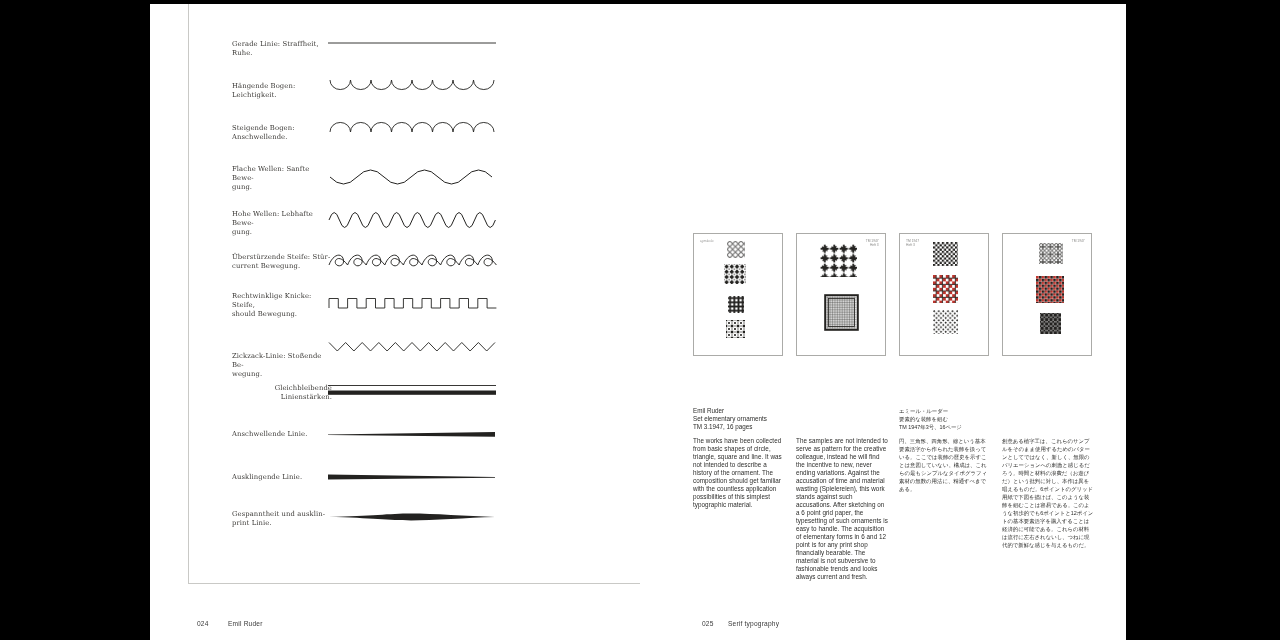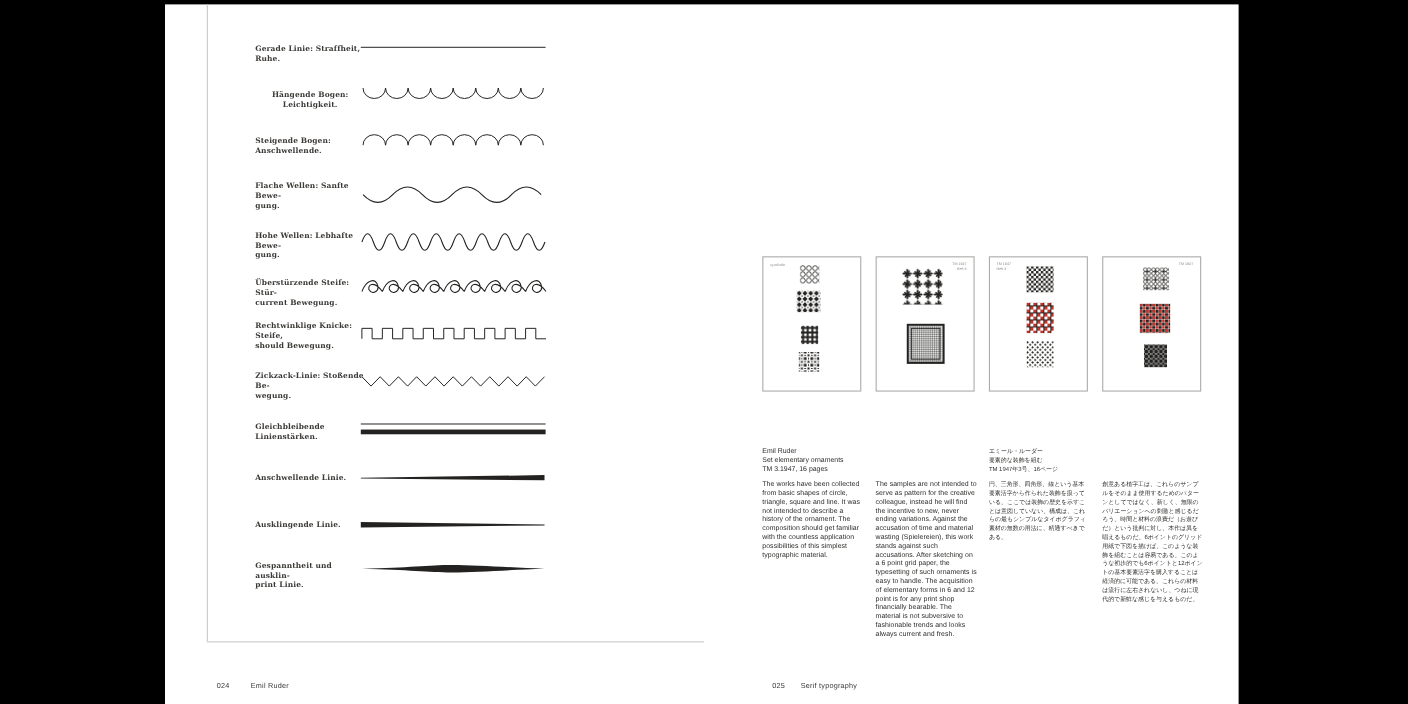--- a/index.html
+++ b/index.html
@@ -11,21 +11,21 @@
   .spread{
     position:absolute;left:150px;top:4px;width:976px;height:636px;
     background:#ffffff;
   }
   
   .page-edge-v{position:absolute;left:38px;top:0;width:1px;height:579px;background:#c9c9c6;}
   .page-edge-h{position:absolute;left:38px;top:579px;width:452px;height:1px;background:#c9c9c6;}
   .ex-label{
     position:absolute;left:82px;width:100px;
     font-family:"DejaVu Serif", serif;
-    font-size:6.8px;line-height:9px;color:#3c3a37;letter-spacing:0.1px;font-weight:bold;
+    font-size:6.8px;line-height:9px;color:#3c3a37;letter-spacing:0.1px;
   }
   .ex-pattern{position:absolute;left:177px;width:170px;height:26px;}
   .footer{
     position:absolute;top:616px;font-size:6.6px;color:#3a3a3a;letter-spacing:0.2px;
   }
   .footer .num{position:absolute;left:0;top:0;}
   .footer .lab{position:absolute;top:0;white-space:nowrap;}
   
   .card{
     position:absolute;width:90px;height:123px;background:#fff;
@@ -55,21 +55,21 @@
   <div>
     <div class="page-edge-v"></div>
     <div class="page-edge-h"></div>
     <div id="exercise-list">
         <div class="ex-label" style="top: 36px;">
           <div>Gerade Linie: Straffheit, Ruhe.</div>
         </div>
         <div class="ex-pattern" style="top: 26px;"><svg width="170" height="26" viewBox="0 0 170 26">
             <path d="M1,13 H169" stroke="#232220" fill="none" stroke-width="0.9"></path>
           </svg></div>
-        <div class="ex-label" style="top: 78px; text-align: center;">
+        <div class="ex-label" style="top: 78px;">
           <div>Hängende Bogen: Leichtigkeit.</div>
         </div>
         <div class="ex-pattern" style="top: 68px;"><svg width="170" height="26" viewBox="0 0 170 26">
             <path d="M3,8 a10.2,9.5 0 0 0 20.5,0 a10.2,9.5 0 0 0 20.5,0 a10.2,9.5 0 0 0 20.5,0 a10.2,9.5 0 0 0 20.5,0 a10.2,9.5 0 0 0 20.5,0 a10.2,9.5 0 0 0 20.5,0 a10.2,9.5 0 0 0 20.5,0 a10.2,9.5 0 0 0 20.5,0" stroke="#232220" fill="none" stroke-width="0.9"></path>
           </svg></div>
         <div class="ex-label" style="top: 120px;">
           <div>Steigende Bogen: Anschwellende.</div>
         </div>
         <div class="ex-pattern" style="top: 111px;"><svg width="170" height="26" viewBox="0 0 170 26">
             <path d="M3,17 a10.2,9.5 0 0 1 20.5,0 a10.2,9.5 0 0 1 20.5,0 a10.2,9.5 0 0 1 20.5,0 a10.2,9.5 0 0 1 20.5,0 a10.2,9.5 0 0 1 20.5,0 a10.2,9.5 0 0 1 20.5,0 a10.2,9.5 0 0 1 20.5,0 a10.2,9.5 0 0 1 20.5,0" stroke="#232220" fill="none" stroke-width="0.9"></path>
@@ -95,28 +95,28 @@
         <div class="ex-pattern" style="top: 245px;"><svg width="170" height="26" viewBox="0 0 170 26">
             <path d="M2,16 c4,-11 13,-13 14.5,-5 c1,5.5 -5.5,8 -8,3.5 c-1.5,-4 4,-9.5 12.1,1.5 M20.6,16 c4,-11 13,-13 14.5,-5 c1,5.5 -5.5,8 -8,3.5 c-1.5,-4 4,-9.5 12.1,1.5 M39.2,16 c4,-11 13,-13 14.5,-5 c1,5.5 -5.5,8 -8,3.5 c-1.5,-4 4,-9.5 12.1,1.5 M57.800000000000004,16 c4,-11 13,-13 14.5,-5 c1,5.5 -5.5,8 -8,3.5 c-1.5,-4 4,-9.5 12.1,1.5 M76.4,16 c4,-11 13,-13 14.5,-5 c1,5.5 -5.5,8 -8,3.5 c-1.5,-4 4,-9.5 12.1,1.5 M95,16 c4,-11 13,-13 14.5,-5 c1,5.5 -5.5,8 -8,3.5 c-1.5,-4 4,-9.5 12.1,1.5 M113.60000000000001,16 c4,-11 13,-13 14.5,-5 c1,5.5 -5.5,8 -8,3.5 c-1.5,-4 4,-9.5 12.1,1.5 M132.20000000000002,16 c4,-11 13,-13 14.5,-5 c1,5.5 -5.5,8 -8,3.5 c-1.5,-4 4,-9.5 12.1,1.5 M150.8,16 c4,-11 13,-13 14.5,-5 c1,5.5 -5.5,8 -8,3.5 c-1.5,-4 4,-9.5 12.1,1.5 " stroke="#232220" fill="none" stroke-width="0.95"></path>
           </svg></div>
         <div class="ex-label" style="top: 288px;">
           <div>Rechtwinklige Knicke: Steife,</div>
           <div>should Bewegung.</div>
         </div>
         <div class="ex-pattern" style="top: 286px;"><svg width="170" height="26" viewBox="0 0 170 26">
             <path d="M2,18 v-9.5 h9.3 v9.5 h9.3 v-9.5 h9.3 v9.5 h9.3 v-9.5 h9.3 v9.5 h9.3 v-9.5 h9.3 v9.5 h9.3 v-9.5 h9.3 v9.5 h9.3 v-9.5 h9.3 v9.5 h9.3 v-9.5 h9.3 v9.5 h9.3 v-9.5 h9.3 v9.5 h9.3 v-9.5 h9.3 v9.5 h9.3" stroke="#232220" fill="none" stroke-width="0.9"></path>
           </svg></div>
-        <div class="ex-label" style="top: 334px;">
+        <div class="ex-label" style="top: 348px;">
           <div>Zickzack-Linie: Stoßende Be-</div>
           <div>wegung.</div>
         </div>
         <div class="ex-pattern" style="top: 330px;"><svg width="170" height="26" viewBox="0 0 170 26">
             <path d="M2,8.5 l8.3,8.5 l8.3,-8.5 l8.3,8.5 l8.3,-8.5 l8.3,8.5 l8.3,-8.5 l8.3,8.5 l8.3,-8.5 l8.3,8.5 l8.3,-8.5 l8.3,8.5 l8.3,-8.5 l8.3,8.5 l8.3,-8.5 l8.3,8.5 l8.3,-8.5 l8.3,8.5 l8.3,-8.5 l8.3,8.5 l8.3,-8.5" stroke="#232220" fill="none" stroke-width="0.9"></path>
           </svg></div>
-        <div class="ex-label" style="top: 380px;">
+        <div class="ex-label" style="top: 380px; text-align: right;">
           <div>Gleichbleibende Linienstärken.</div>
         </div>
         <div class="ex-pattern" style="top: 374px;"><svg width="170" height="26" viewBox="0 0 170 26">
             <rect x="1" y="7" width="168" height="0.9" fill="#232220"></rect>
             <rect x="1" y="12.5" width="168" height="4.3" fill="#232220"></rect>
           </svg></div>
         <div class="ex-label" style="top: 426px;">
           <div>Anschwellende Linie.</div>
         </div>
         <div class="ex-pattern" style="top: 417px;"><svg width="170" height="26" viewBox="0 0 170 26">

